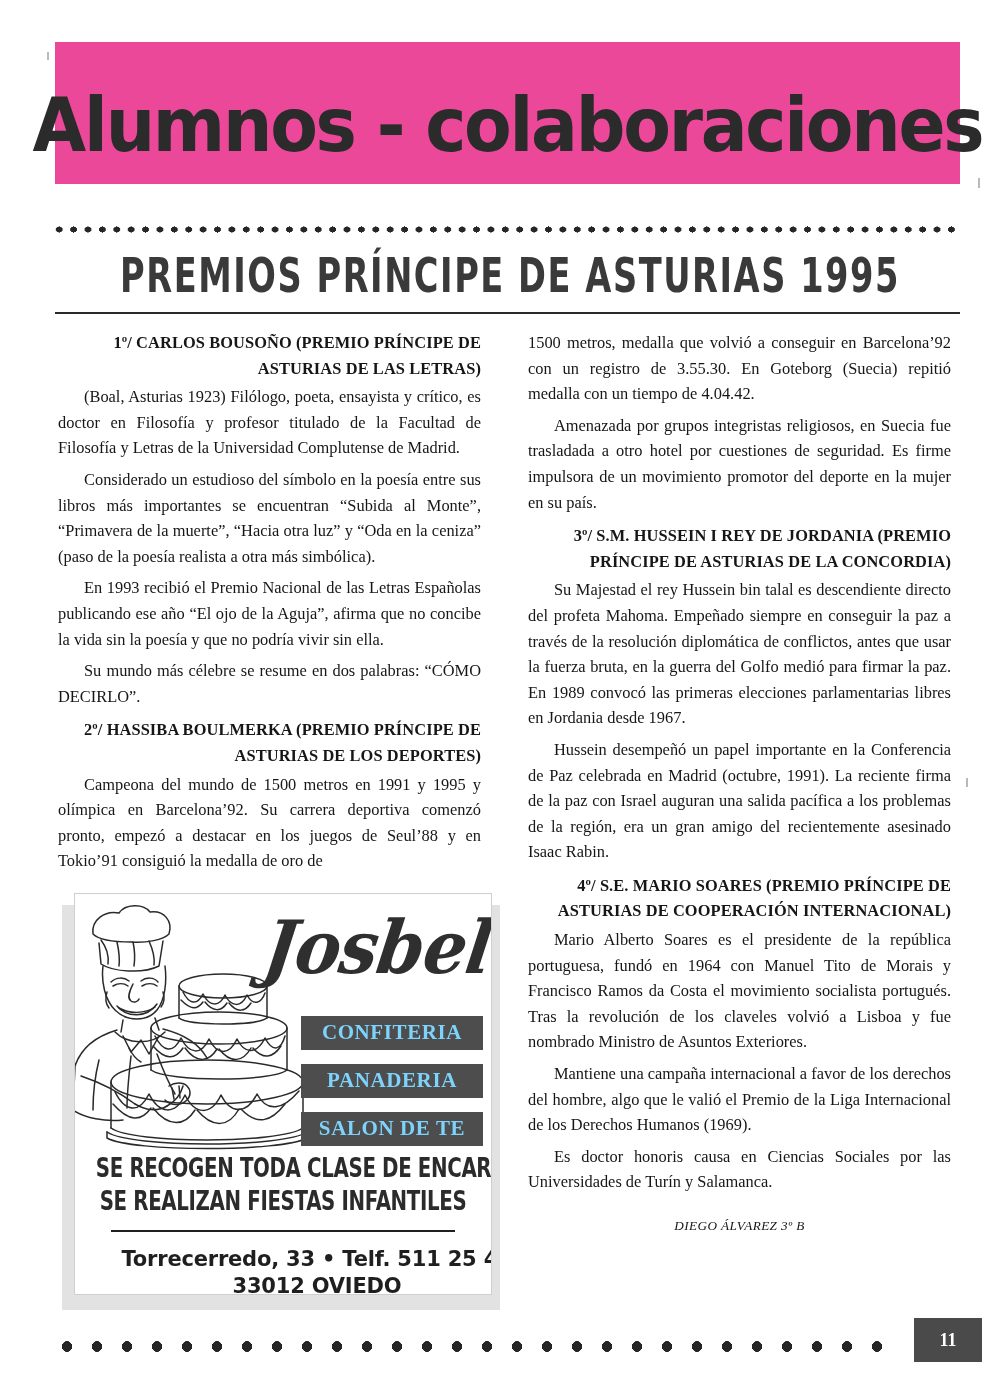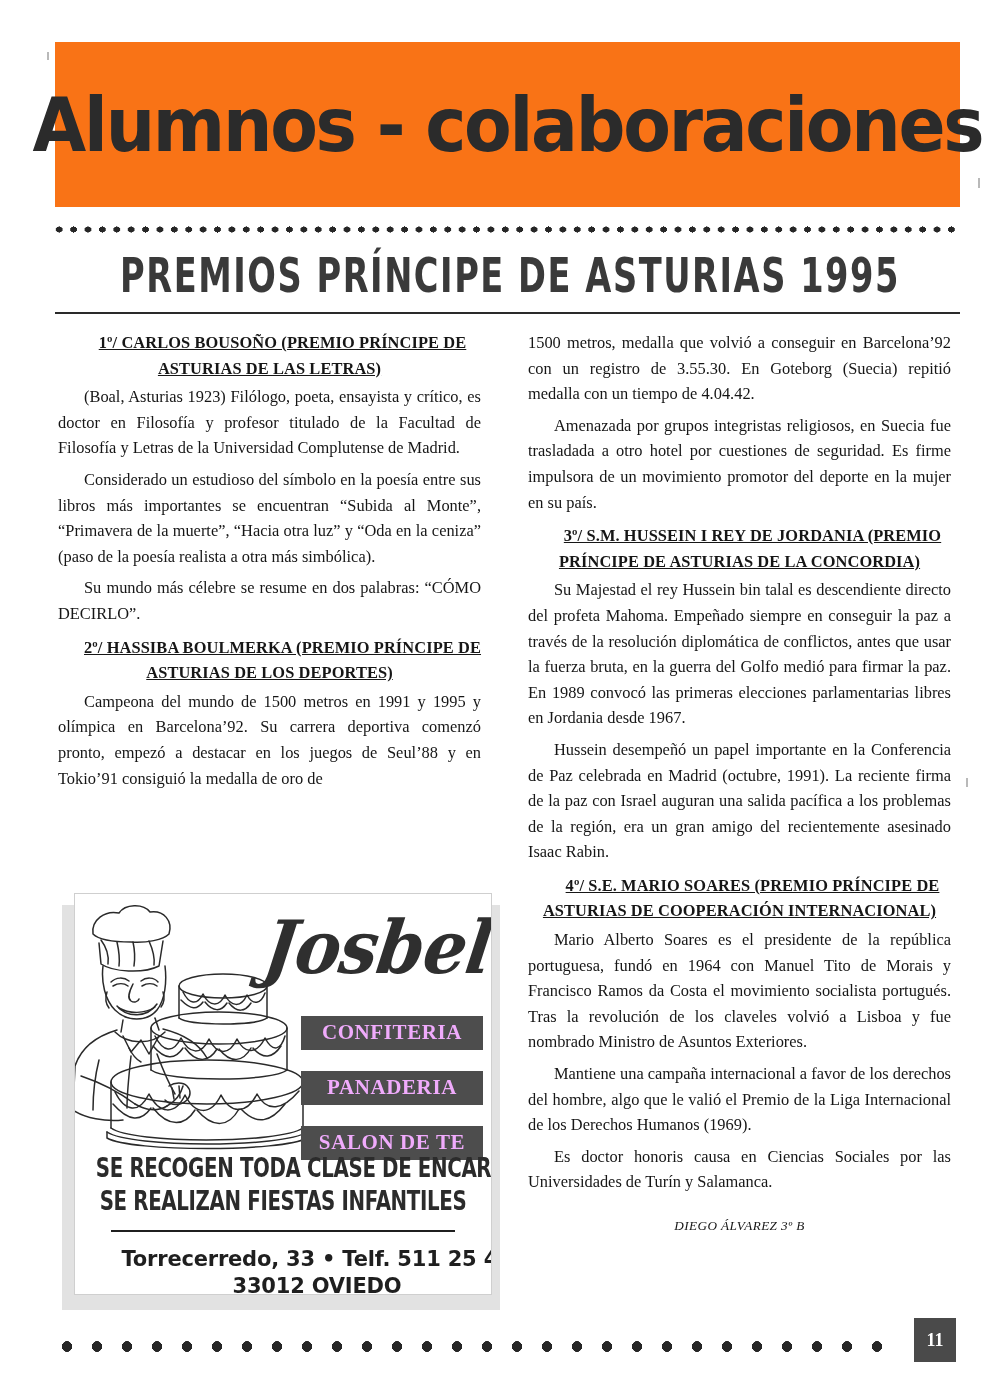--- a/index.html
+++ b/index.html
@@ -15,22 +15,22 @@
     font-family: "Liberation Serif", serif;
     color: #1c1c1c;
   }
 
   
   .masthead {
     position: absolute;
     left: 55px;
     top: 42px;
     width: 905px;
-    height: 165px;
-    background: #f97316;
+    height: 142px;
+    background: #ec4899;
   }
   .masthead-title {
     position: absolute;
     left: 0;
     top: 0;
     width: 905px;
     height: 165px;
     display: flex;
     align-items: center;
     justify-content: center;
@@ -105,24 +105,23 @@
   .col-right { left: 528px; }
 
   .col p {
     margin: 0 0 6px 0;
     text-indent: 26px;
     hyphens: none;
   }
   .col p.hd {
     font-weight: bold;
     text-indent: 26px;
-    text-align: center;
+    text-align: right;
     margin: 8px 0 3px 0;
     letter-spacing: 0.1px;
-    text-decoration: underline;
   }
   .col p.hd:first-child { margin-top: 0; }
   .byline {
     margin-top: 18px !important;
     text-indent: 0 !important;
     text-align: center;
     font-style: italic;
     font-size: 13.2px;
     letter-spacing: 0.4px;
   }
@@ -172,28 +171,28 @@
     letter-spacing: -1px;
   }
   .banners {
     position: absolute;
     right: 8px;
     top: 122px;
     width: 182px;
   }
   .banner {
     background: #4d4d4d;
-    color: #f0abfc;
+    color: #7dd3fc;
     font-family: "Liberation Serif", serif;
     font-weight: bold;
     font-size: 21px;
     letter-spacing: 0.6px;
     text-align: center;
     padding: 4px 0 5px 0;
-    margin-bottom: 21px;
+    margin-bottom: 14px;
     white-space: nowrap;
   }
   .ad-slogans {
     position: absolute;
     left: 0;
     top: 262px;
     width: 416px;
     text-align: center;
     font-family: "DejaVu Sans", sans-serif;
     font-weight: bold;
@@ -228,21 +227,21 @@
     line-height: 27px;
     letter-spacing: -0.2px;
   }
   .ad-address span { white-space: nowrap; }
 
   
   .page-badge {
     position: absolute;
     left: 914px;
     top: 1318px;
-    width: 42px;
+    width: 68px;
     height: 44px;
     background: #4a4a4a;
     color: #ffffff;
     display: flex;
     align-items: center;
     justify-content: center;
     font-family: "Liberation Serif", serif;
     font-weight: bold;
     font-size: 18px;
   }
@@ -259,20 +258,21 @@
 
 <div class="dot-rule-top"></div>
 
 <div class="section-title">PREMIOS PRÍNCIPE DE ASTURIAS 1995</div>
 <div class="title-rule"></div>
 
 <div class="col col-left">
   <p class="hd">1º/ CARLOS BOUSOÑO (PREMIO PRÍNCIPE DE ASTURIAS DE LAS LETRAS)</p>
   <p>(Boal, Asturias 1923) Filólogo, poeta, ensayista y crítico, es doctor en Filosofía y profesor titulado de la Facultad de Filosofía y Letras de la Universidad Complutense de Madrid.</p>
   <p>Considerado un estudioso del símbolo en la poesía entre sus libros más importantes se encuentran “Subida al Monte”, “Primavera de la muerte”, “Hacia otra luz” y “Oda en la ceniza” (paso de la poesía realista a otra más simbólica).</p>
+  <p>En 1993 recibió el Premio Nacional de las Letras Españolas publicando ese año “El ojo de la Aguja”, afirma que no concibe la vida sin la poesía y que no podría vivir sin ella.</p>
   <p>Su mundo más célebre se resume en dos palabras: “CÓMO DECIRLO”.</p>
   <p class="hd">2º/ HASSIBA BOULMERKA (PREMIO PRÍNCIPE DE ASTURIAS DE LOS DEPORTES)</p>
   <p>Campeona del mundo de 1500 metros en 1991 y 1995 y olímpica en Barcelona’92. Su carrera deportiva comenzó pronto, empezó a destacar en los juegos de Seul’88 y en Tokio’91 consiguió la medalla de oro de</p>
 </div>
 
 <div class="col col-right">
   <p style="text-indent:0">1500 metros, medalla que volvió a conseguir en Barcelona’92 con un registro de 3.55.30. En Goteborg (Suecia) repitió medalla con un tiempo de 4.04.42.</p>
   <p>Amenazada por grupos integristas religiosos, en Suecia fue trasladada a otro hotel por cuestiones de seguridad. Es firme impulsora de un movimiento promotor del deporte en la mujer en su país.</p>
   <p class="hd">3º/ S.M. HUSSEIN I REY DE JORDANIA (PREMIO PRÍNCIPE DE ASTURIAS DE LA CONCORDIA)</p>
   <p>Su Majestad el rey Hussein bin talal es descendiente directo del profeta Mahoma. Empeñado siempre en conseguir la paz a través de la resolución diplomática de conflictos, antes que usar la fuerza bruta, en la guerra del Golfo medió para firmar la paz. En 1989 convocó las primeras elecciones parlamentarias libres en Jordania desde 1967.</p>

